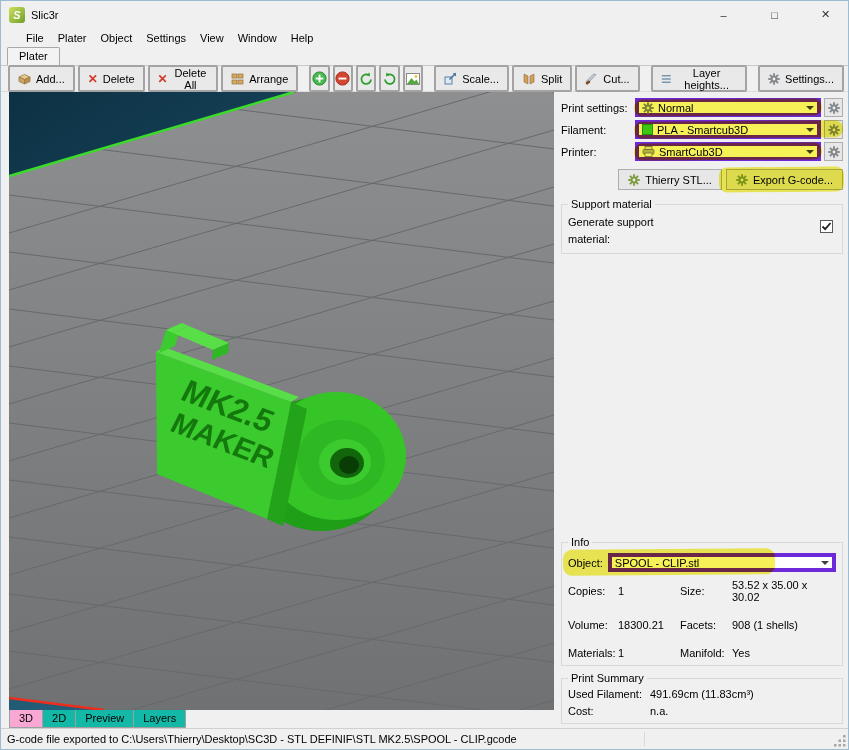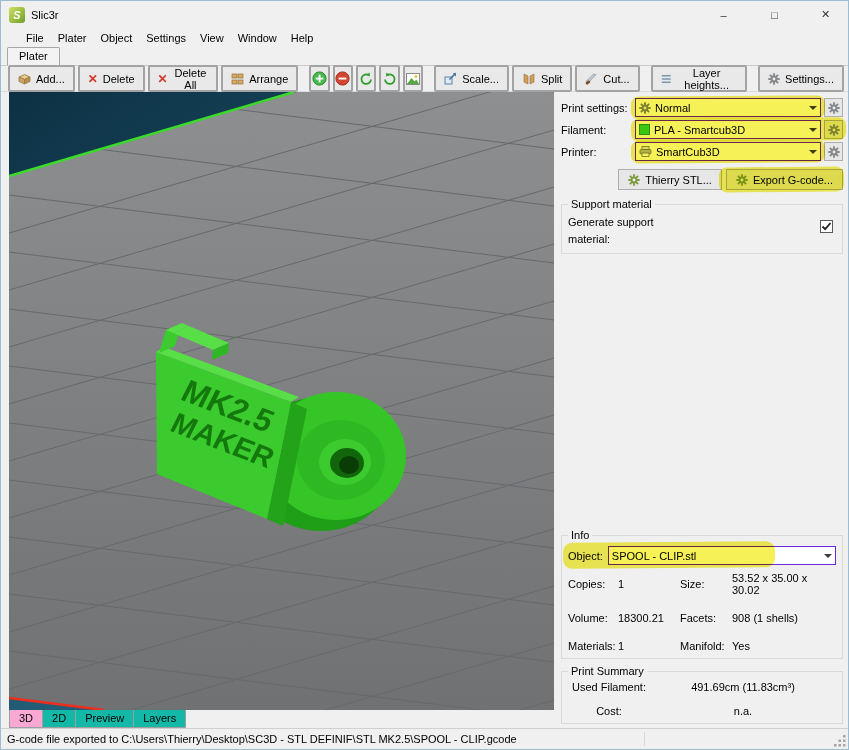--- a/index.html
+++ b/index.html
@@ -36,38 +36,38 @@
   .viewport { width:545px; height:618px; position:relative; background:#123c52; flex:none; }
   .viewport svg { display:block; }
   .viewtabs { height:19px; display:flex; align-items:stretch; }
   .vtab { padding:1px 9px 2px; border:1px solid #9f9f9f; border-top:none; background:#14b8a6; margin-right:-1px; display:flex; align-items:center; }
   .vtab.active { background:#f9a8d4; }
 
   
   .right-panel { flex:1; display:flex; flex-direction:column; padding:6px 5px 4px 7px; min-width:0; }
   .combo-row { display:flex; align-items:center; margin-bottom:3px; }
   .combo-label { width:74px; flex:none; padding-right:5px; white-space:nowrap; }
-  .combo { flex:1; height:19px; border:1px solid #6d28d9; background:#fff; display:flex; align-items:center; gap:4px; padding-left:3px; position:relative; min-width:0; }
+  .combo { flex:1; height:19px; border:4px solid #6d28d9; background:#fff; display:flex; align-items:center; gap:4px; padding-left:3px; position:relative; min-width:0; }
   .combo-val { flex:1; white-space:nowrap; overflow:hidden; }
   .combo-arrow { width:15px; align-self:stretch; display:flex; align-items:center; justify-content:center; flex:none; }
   .combo-arrow::after { content:""; border:4px solid transparent; border-top-color:#404040; margin-top:4px; }
   .gear-btn { width:19px; height:19px; flex:none; margin-left:3px; background:#e7e7e7; border:1px solid #aeaeae; display:flex; align-items:center; justify-content:center; }
   .swatch { width:11px; height:11px; flex:none; background:#3fd22f; border:1px solid #27961b; }
   .export-row { display:flex; justify-content:flex-end; gap:4px; margin:5px 0 2px; }
   .btn { height:21px; background:#e7e7e7; border:1px solid #aeaeae; display:flex; align-items:center; gap:5px; padding:0 9px; font-family:inherit; font-size:11px; }
   fieldset { border:1px solid #d9d9d9; margin-top:6px; padding:2px 6px 6px; }
   legend { padding:0 3px; }
   .support-row { display:flex; align-items:flex-start; padding-top:2px; }
   .support-label { width:130px; line-height:1.5; }
   .checkbox { margin-left:auto; margin-right:3px; margin-top:6px; width:13px; height:13px; border:1px solid #595959; background:#fff; display:flex; align-items:center; justify-content:center; }
   .spacer { flex:1; }
   .object-row { display:flex; align-items:center; margin:3px 0 7px; position:relative; }
   .object-label { padding-right:5px; flex:none; }
   .info-grid { display:grid; grid-template-columns:50px 62px 52px auto; row-gap:16px; align-items:center; }
-  .ps-grid { display:grid; grid-template-columns:82px auto; row-gap:12px; padding-top:2px;text-align:center; }
+  .ps-grid { display:grid; grid-template-columns:82px auto; row-gap:5px; padding-top:2px; }
 
   
   .statusbar { height:21px; flex:none; border-top:1px solid #d0d0d0; display:flex; align-items:center; padding-left:6px; position:relative; background:#f0f0f0; }
   .status-sep { position:absolute; left:643px; top:3px; bottom:3px; width:1px; background:#d8d8d8; }
   .grip { position:absolute; right:1px; bottom:1px; }
 
   
   .hl { position:relative; }
   .hl::after { content:""; position:absolute; left:-5px; right:-5px; top:-3px; bottom:-3px; background:#f3ee2b; mix-blend-mode:multiply; opacity:.8; border-radius:8px; transform:rotate(-.4deg); pointer-events:none; }
   .hl-wide::after { right:-26px; }

